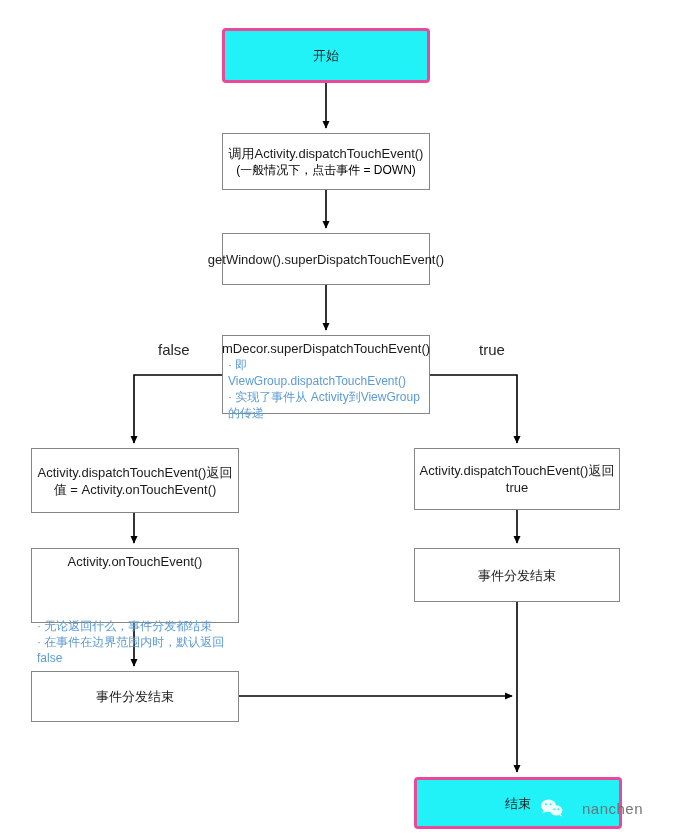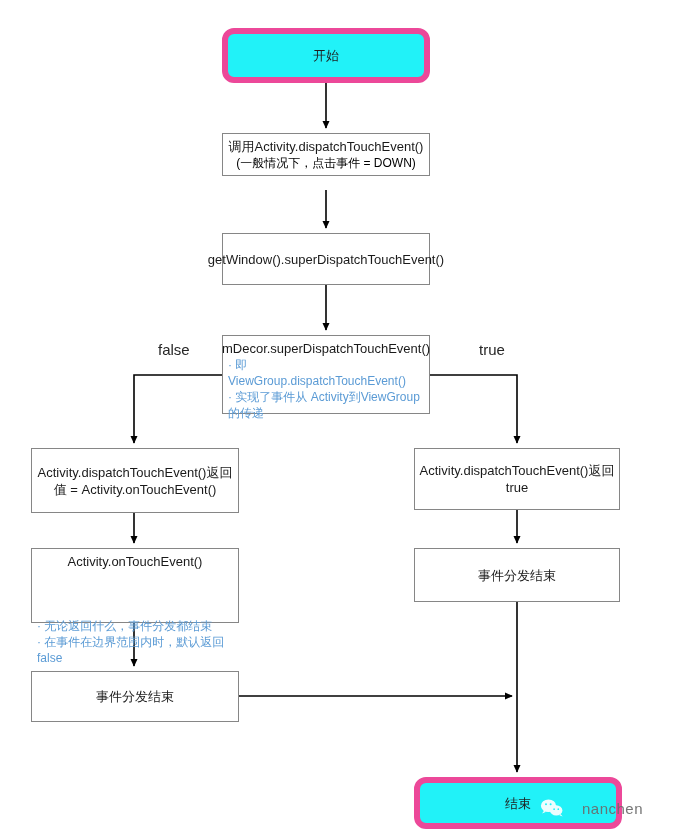--- a/index.html
+++ b/index.html
@@ -33,23 +33,23 @@
     flex-direction: column;
     align-items: center;
     justify-content: center;
     text-align: center;
   }
   .node.proc {
     border: 1px solid #868686;
     background: #ffffff;
   }
   .node.term {
-    border: 6px solid #ec4899;
+    border: 3px solid #ec4899;
     background: #21f2f8;
-    border-radius: 12px;
+    border-radius: 4px;
   }
   .title-line {
     font-size: 13px;
     line-height: 17px;
     color: #1a1a1a;
     letter-spacing: 0px;
     white-space: nowrap;
   }
   .title-wrap {
     font-size: 13px;
@@ -131,21 +131,21 @@
 
     <path d="M517,602 L517,772" stroke="#000000" stroke-width="1.6" fill="none" marker-end="url(#arrow)"></path>
 
     <path d="M239,696 L512,696" stroke="#000000" stroke-width="1.6" fill="none" marker-end="url(#arrow)"></path>
   </svg>
 
   <div class="node term" style="left:222px; top:28px; width:208px; height:55px;">
     <div class="title-line">开始</div>
   </div>
 
-  <div class="node proc" style="left:222px; top:133px; width:208px; height:43px;">
+  <div class="node proc" style="left:222px; top:133px; width:208px; height:57px;">
     <div class="title-line">调用Activity.dispatchTouchEvent()</div>
     <div class="subnote">(一般情况下，点击事件 = DOWN)</div>
   </div>
 
   <div class="node proc" style="left:222px; top:233px; width:208px; height:52px;">
     <div class="title-line">getWindow().superDispatchTouchEvent()</div>
   </div>
 
   <div class="node proc" style="left:222px; top:335px; width:208px; height:79px;
               justify-content:flex-start; padding-top:4px;">

